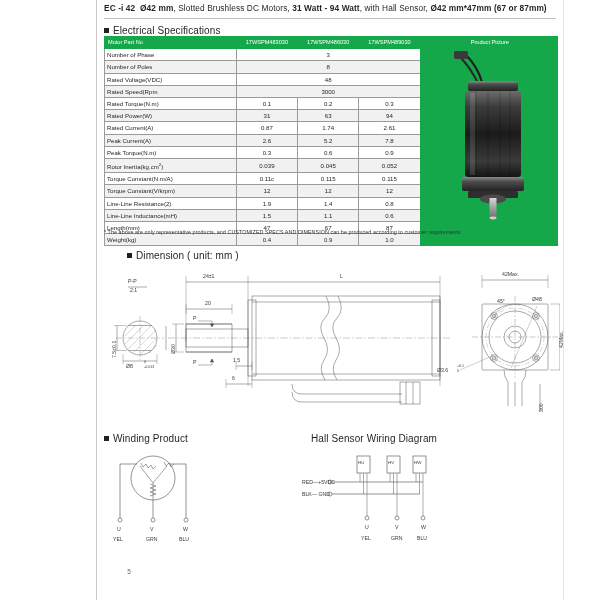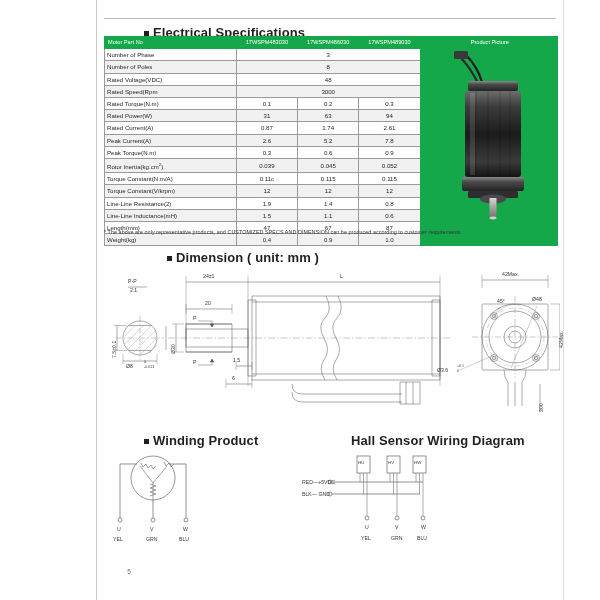--- a/index.html
+++ b/index.html
@@ -8,21 +8,21 @@
   .left-rule{position:absolute;left:96px;top:0;width:1px;height:600px;background:#c9c9c9;}
   .right-rule{position:absolute;left:563px;top:0;width:1px;height:600px;background:#e2e2e2;}
 
   
   .title{position:absolute;left:104px;top:3px;width:450px;font-size:8.3px;line-height:11px;letter-spacing:0.1px;}
   .title b{font-weight:bold;}
   .title .reg{font-weight:normal;}
   .title-rule{position:absolute;left:104px;top:18px;width:452px;height:1px;background:#bfbfbf;}
 
   
-  .sec-head{position:absolute;font-size:13px;font-weight:bold;letter-spacing:0.1px;margin-left:40px;}
+  .sec-head{position:absolute;font-size:10px;font-weight:normal;letter-spacing:0.1px;}
   .sq{display:inline-block;width:5px;height:5px;background:#231f20;margin-right:4px;vertical-align:1px;}
 
   
   .tbl{position:absolute;left:104px;top:36px;width:454px;border-collapse:collapse;font-size:6.1px;}
   .tbl td{border:0.5px solid #9a9a9a;padding:0 0 0 2px;height:11.2px;line-height:11.2px;white-space:nowrap;}
   .tbl tr.hdr td{background:#14a84b;color:#ffffff;font-size:5.6px;text-align:center;border:0.5px solid #14a84b;font-weight:normal;}
   .tbl tr.hdr td.lbl{text-align:left;padding-left:3px;}
   .tbl td.lbl{width:130px;text-align:left;}
   .tbl td.v{width:61px;text-align:center;padding:0;}
   .tbl td.merge3{text-align:center;padding:0;}
@@ -45,20 +45,23 @@
   svg{display:block;}
 </style>
 </head>
 <body>
 
 <div class="page">
 
   <div class="left-rule"></div>
   <div class="right-rule"></div>
 
+  <div class="title">
+    <b>EC -i 42</b>&nbsp;&nbsp;<b>Ø42 mm</b><span class="reg">, Slotted Brushless DC Motors, </span><b>31 Watt - 94 Watt</b><span class="reg">, with Hall Sensor, </span><b>Ø42 mm*47mm (67 or 87mm)</b>
+  </div>
   <div class="title-rule"></div>
 
   <div class="sec-head" style="left:104px;top:25px;">
     <span class="sq"></span><span>Electrical Specifications</span>
   </div>
 
   <table class="tbl">
     <tbody id="tbody">
         <tr class="hdr">
           <td class="lbl">Motor Part No</td>

